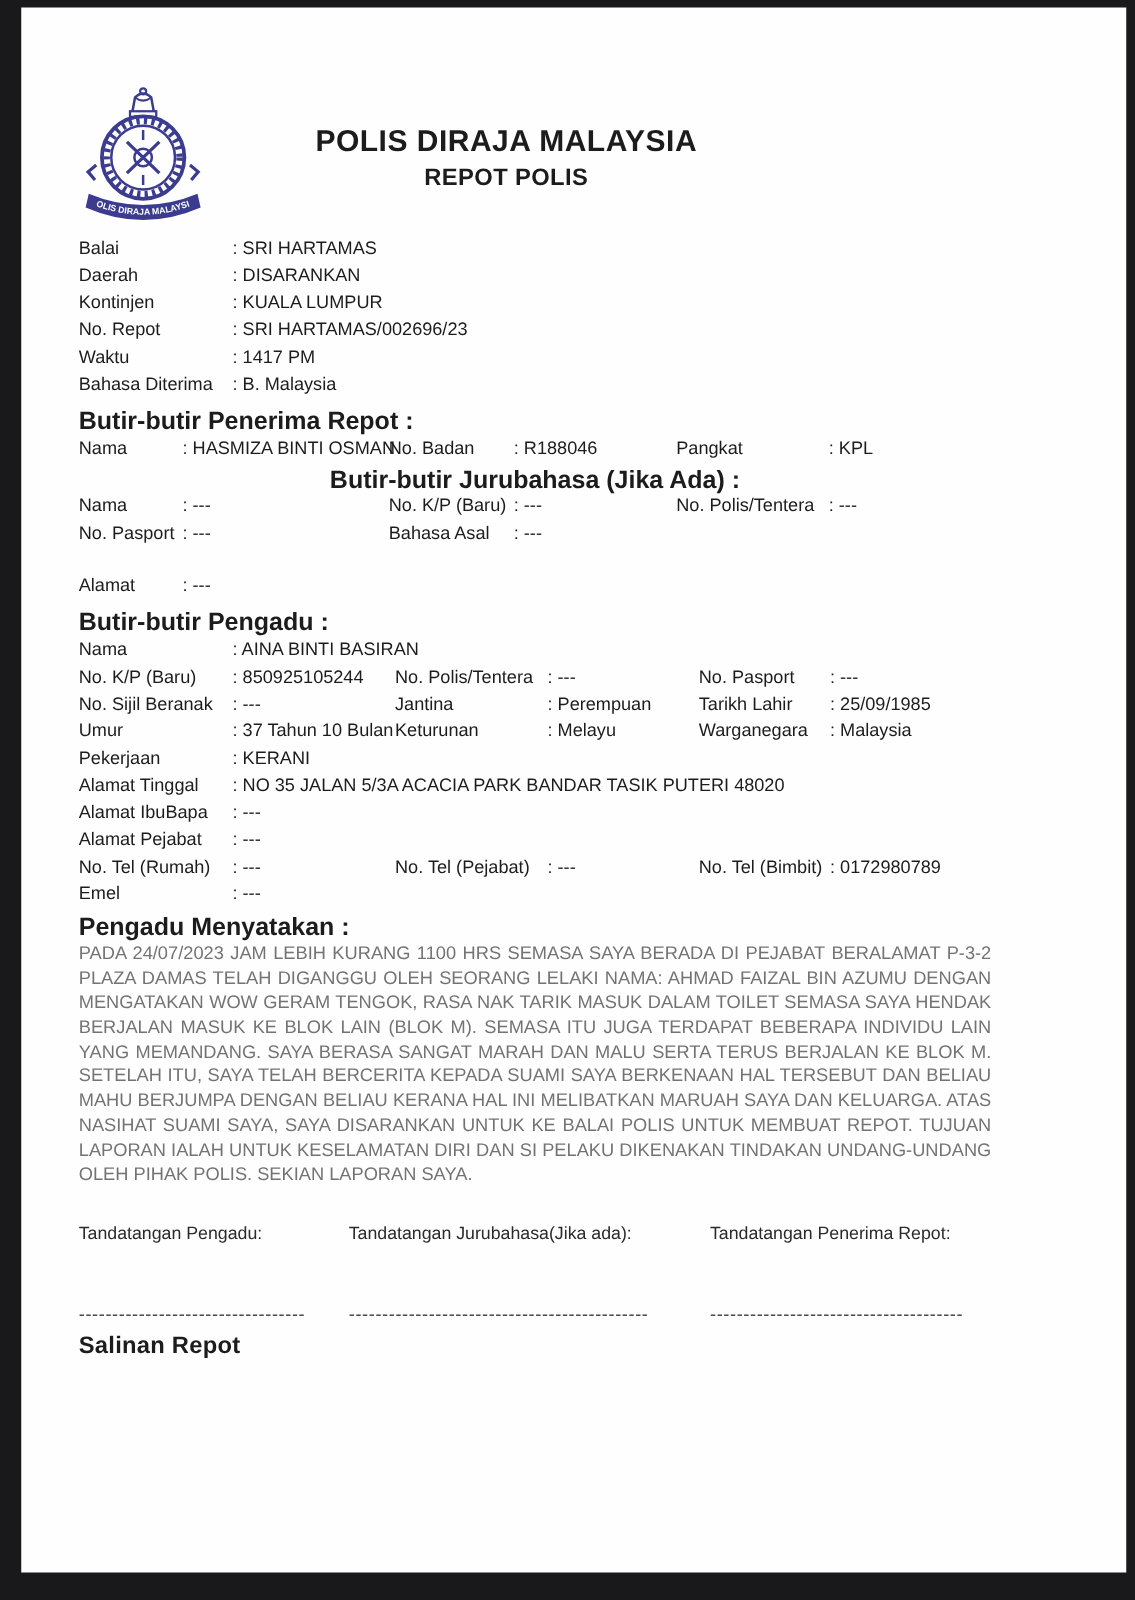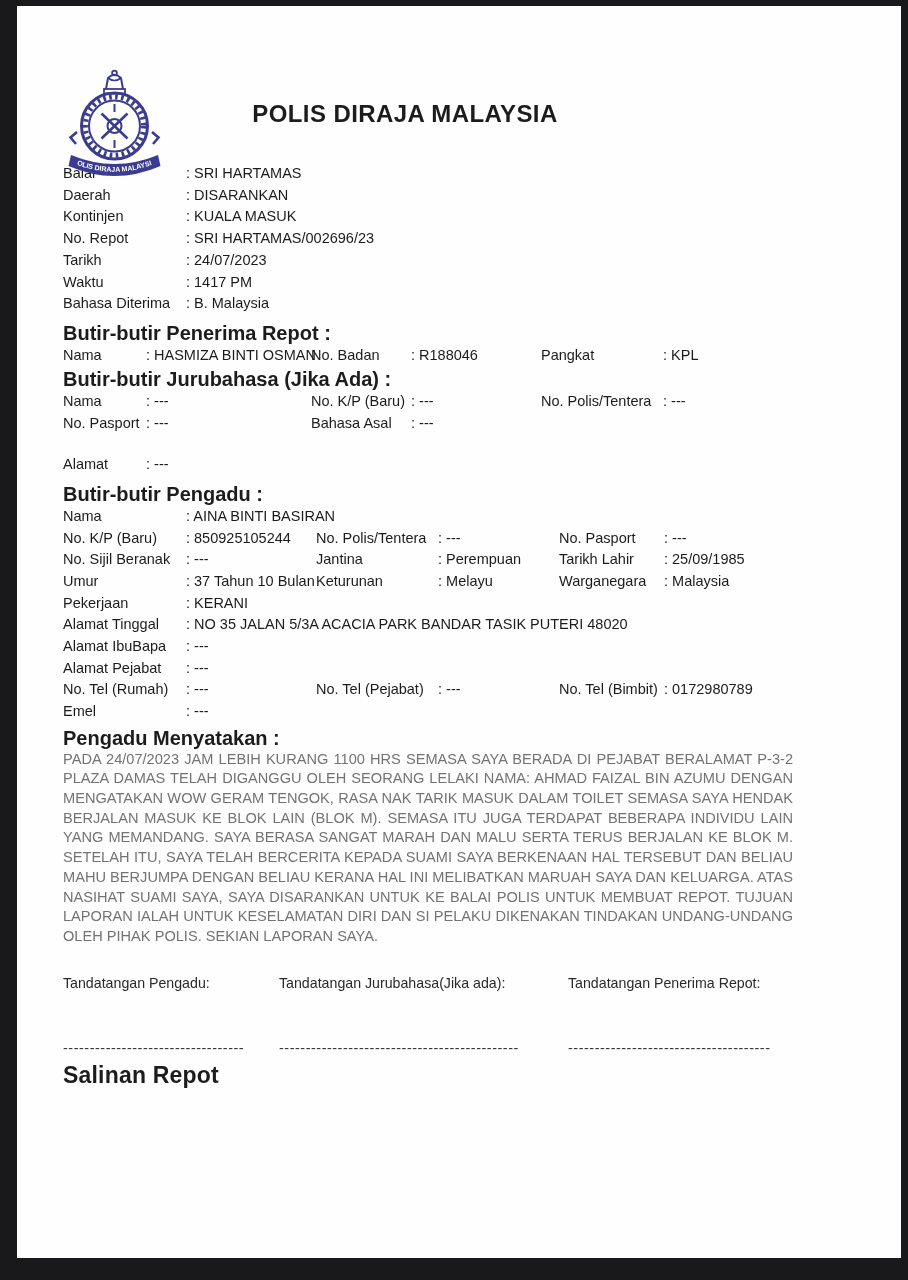--- a/index.html
+++ b/index.html
@@ -23,39 +23,39 @@
   .doc-titles { position:relative; left:-23px; padding-top:92px; width:730px; text-align:center; }
   .doc-title   { font-size:24px; font-weight:bold; line-height:32px; letter-spacing:.4px; }
   .doc-subtitle{ font-size:19px; font-weight:bold; line-height:26px; letter-spacing:.3px; }
 
   .report-info { margin-top:33px; }
   .kv { display:grid; grid-template-columns:123px 1fr; font-size:14.5px; line-height:21.7px; }
   .kv .lbl, .row6 .lbl { font-weight:normal; }
   .val { white-space:nowrap; }
 
   .sec-heading { font-weight:bold; font-size:20px; line-height:21.7px; }
-  .mt8 { margin-top:8px; } .mt3 { margin-top:3px; } .mt5 { margin-top:5px; }
+  .mt8 { margin-top:8px; } .mt3 { margin-top:3px;text-align:center; } .mt5 { margin-top:5px; }
 
   .row6 { display:grid; font-size:14.5px; line-height:21.7px; white-space:nowrap; }
   .row6.a { grid-template-columns:83px 165px 100px 130px 122px 1fr; }
   .row6.b { grid-template-columns:123px 130px 122px 121px 105px 1fr; }
   .row2a { display:grid; grid-template-columns:83px 1fr; font-size:14.5px; line-height:21.7px;margin-top:20px; }
 
   .statement-text {
     font-size:14.6px; line-height:19.7px; text-align:justify;
     color:#737373;
   }
 
   .sig-labels { position:relative; height:20px; margin-top:28px; font-size:14.2px; color:#2a2a2a; }
   .sig-lines  { position:relative; height:20px; margin-top:45px; font-size:14.5px; color:#3a3a3a; letter-spacing:0.5px; }
   .sig-pos-1 { position:absolute; left:0; }
   .sig-pos-2 { position:absolute; left:216px; }
   .sig-pos-3 { position:absolute; left:505px; }
 
-  .salinan { margin-top:2px; font-size:23px; font-weight:bold; letter-spacing:.2px; }
+  .salinan { margin-top:2px; font-size:19px; font-weight:bold; letter-spacing:.2px; }
 </style>
 </head>
 <body>
 
 <div class="page">
   <div class="content">
 
     <svg class="crest" viewBox="0 0 103 112" xmlns="http://www.w3.org/2000/svg">
       <g stroke="#3b3b8f" fill="none">
 
@@ -78,42 +78,39 @@
 
       <path d="M8 87 Q51.5 105 95 87 L97.5 98 Q51.5 118 5.5 98 Z" fill="#3b3b8f"></path>
       <path id="bannerPath" d="M13 96.5 Q51.5 111 90 96.5" fill="none"></path>
       <text font-size="7" font-weight="bold" fill="#ffffff" font-family="Liberation Sans, sans-serif">
         <textPath href="#bannerPath" startOffset="50%" text-anchor="middle">POLIS DIRAJA MALAYSIA</textPath>
       </text>
     </svg>
 
     <div class="doc-titles">
       <div class="doc-title">POLIS DIRAJA MALAYSIA</div>
+      <div class="doc-subtitle">REPOT POLIS</div>
     </div>
 
     <div class="report-info">
       <div class="kv">
         <span class="lbl">Balai</span>
         <span class="val">: SRI HARTAMAS</span>
       </div>
       <div class="kv">
         <span class="lbl">Daerah</span>
         <span class="val">: DISARANKAN</span>
       </div>
       <div class="kv">
         <span class="lbl">Kontinjen</span>
-        <span class="val">: KUALA MASUK</span>
+        <span class="val">: KUALA LUMPUR</span>
       </div>
       <div class="kv">
         <span class="lbl">No. Repot</span>
         <span class="val">: SRI HARTAMAS/002696/23</span>
-      </div>
-      <div class="kv">
-        <span class="lbl">Tarikh</span>
-        <span class="val">: 24/07/2023</span>
       </div>
       <div class="kv">
         <span class="lbl">Waktu</span>
         <span class="val">: 1417 PM</span>
       </div>
       <div class="kv">
         <span class="lbl">Bahasa Diterima</span>
         <span class="val">: B. Malaysia</span>
       </div>
     </div>

